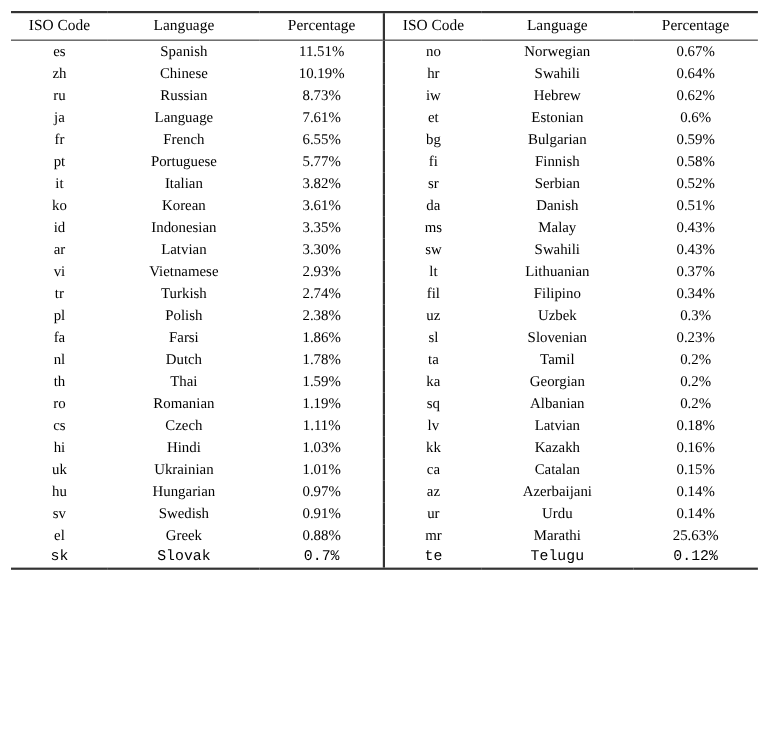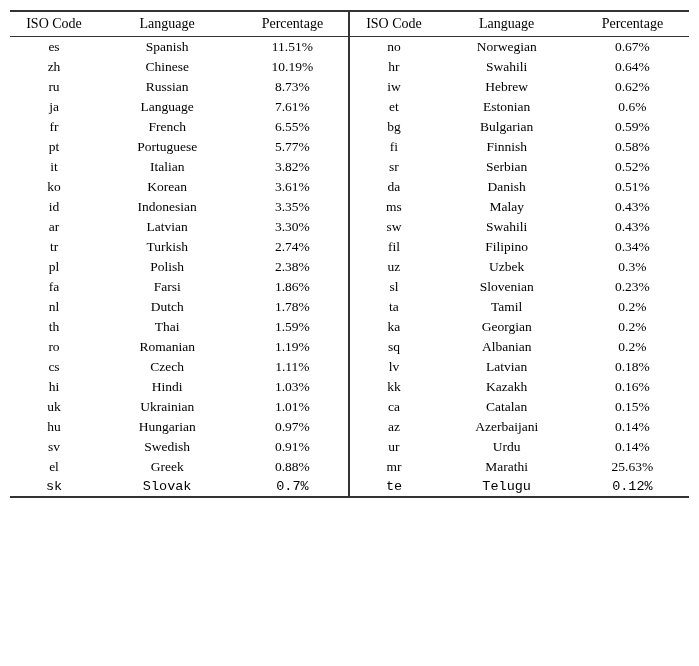--- a/index.html
+++ b/index.html
@@ -136,20 +136,28 @@
       </tr>
       <tr>
         <td>ar</td>
         <td>Latvian</td>
         <td>3.30%</td>
         <td class="divider">sw</td>
         <td>Swahili</td>
         <td>0.43%</td>
       </tr>
       <tr>
+        <td>vi</td>
+        <td>Vietnamese</td>
+        <td>2.93%</td>
+        <td class="divider">lt</td>
+        <td>Lithuanian</td>
+        <td>0.37%</td>
+      </tr>
+      <tr>
         <td>tr</td>
         <td>Turkish</td>
         <td>2.74%</td>
         <td class="divider">fil</td>
         <td>Filipino</td>
         <td>0.34%</td>
       </tr>
       <tr>
         <td>pl</td>
         <td>Polish</td>

